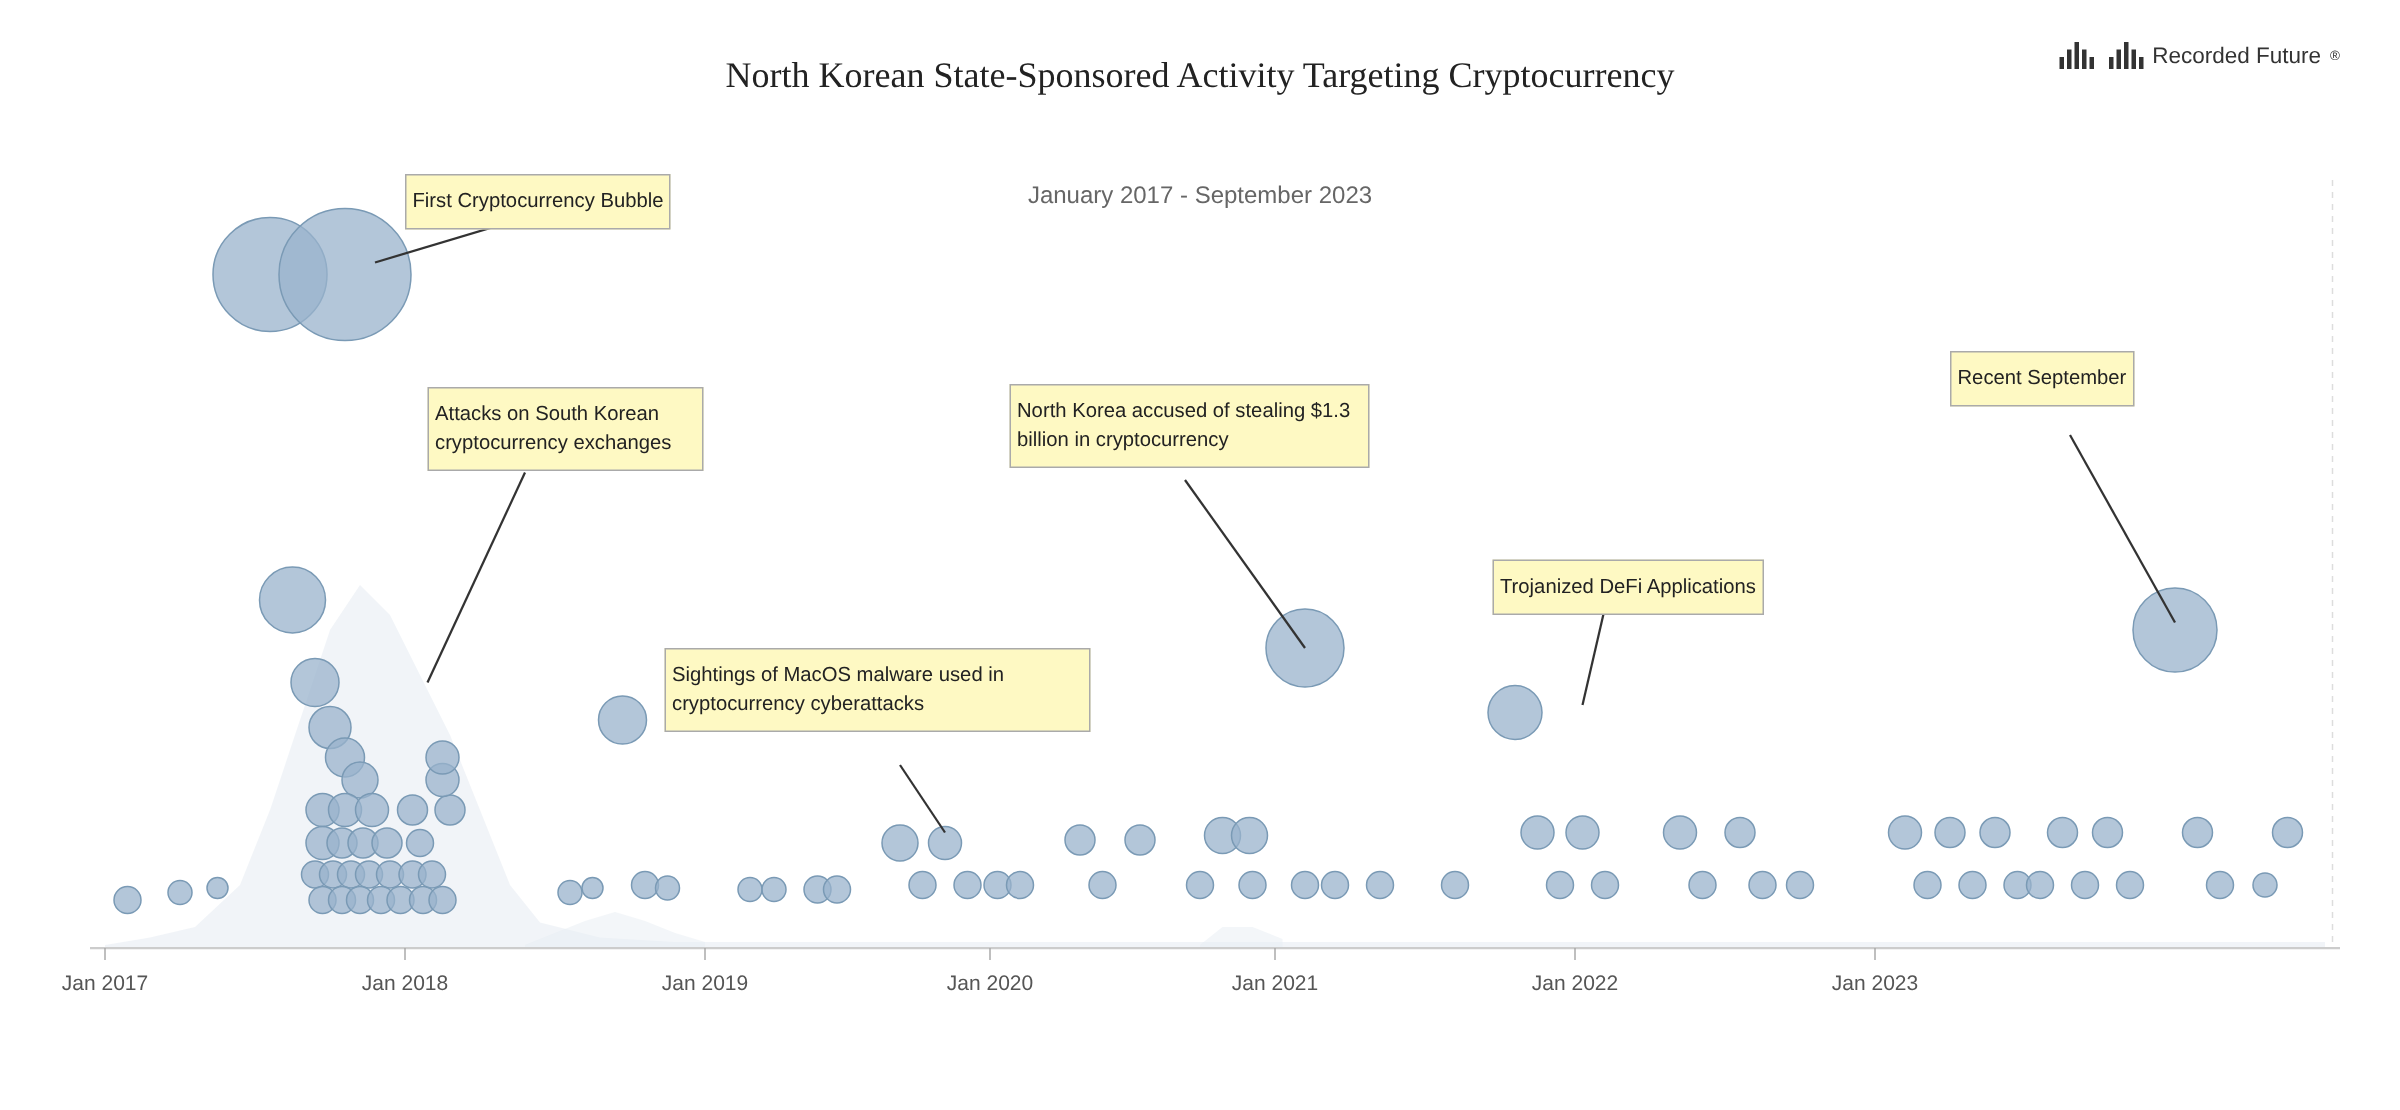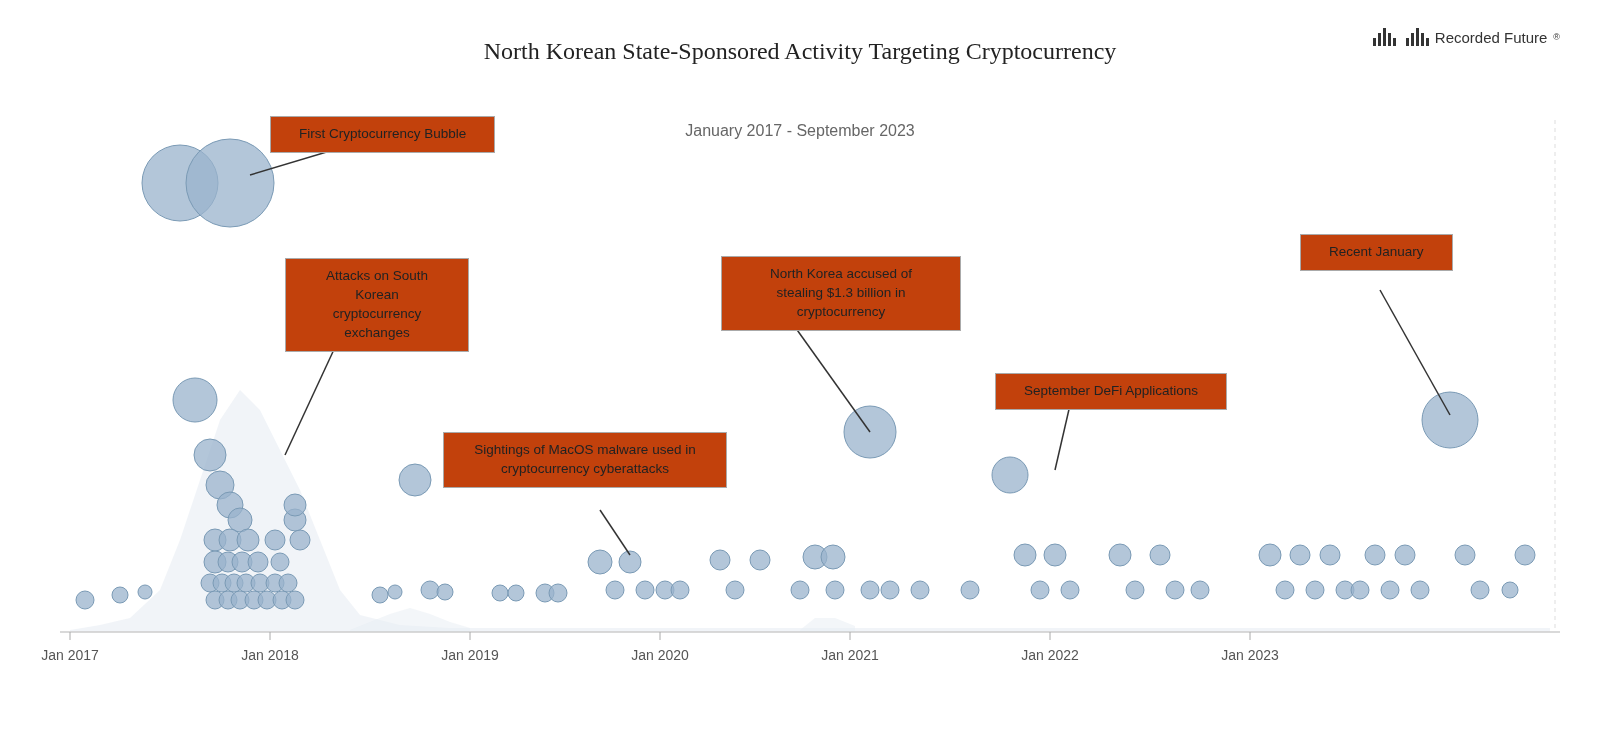--- a/index.html
+++ b/index.html
@@ -56,28 +56,27 @@
     svg#main-chart {
       position: absolute;
       top: 0;
       left: 0;
       width: 1600px;
       height: 740px;
     }
     .annotation-box {
       position: absolute;
       border: 1.5px solid #aaa;
-      background: #c2410c;
-      padding: 8px 28px;
+      background: #fef9c3;
+      padding: 8px 4px;
       font-size: 13.5px;
       font-family: 'Arial', sans-serif;
       color: #222;
       line-height: 1.4;
       white-space: nowrap;
-      text-align: center;
     }
     .annotation-box.multiline {
       white-space: normal;
       width: 200px;
     }
   </style>
 </head>
 <body>
 
 <div id="chart-container">
@@ -232,25 +231,25 @@
   </div>
 
   <div class="annotation-box multiline" style="left: 285px; top: 258px; width: 184px;">
     <span>Attacks on South Korean cryptocurrency exchanges</span>
   </div>
 
   <div class="annotation-box multiline" style="left: 443px; top: 432px; width: 284px;">
     <span>Sightings of MacOS malware used in cryptocurrency cyberattacks</span>
   </div>
 
-  <div class="annotation-box multiline" style="left: 673px; top: 256px; width: 240px; margin-left: 48px;">
+  <div class="annotation-box multiline" style="left: 673px; top: 256px; width: 240px;">
     <span>North Korea accused of stealing $1.3 billion in cryptocurrency</span>
   </div>
 
   <div class="annotation-box" style="left: 995px; top: 373px; white-space: nowrap;">
-    <span>September DeFi Applications</span>
+    <span>Trojanized DeFi Applications</span>
   </div>
 
   <div class="annotation-box" style="left: 1300px; top: 234px; white-space: nowrap;">
-    <span>Recent January</span>
+    <span>Recent September</span>
   </div>
 
 </div>
 
 </body></html>

